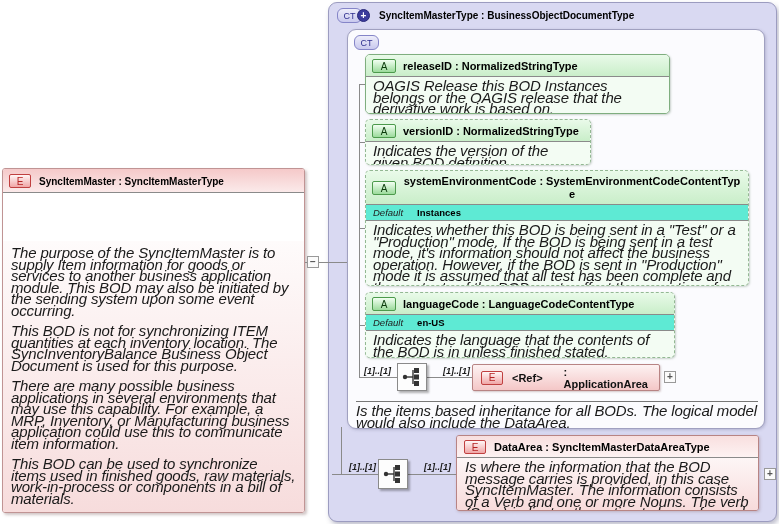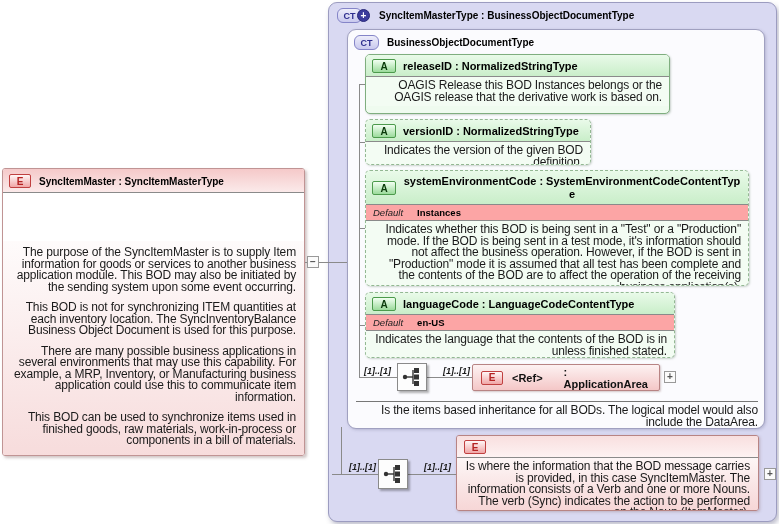--- a/index.html
+++ b/index.html
@@ -6,39 +6,39 @@
   .stage{position:relative;width:779px;height:524px;background:#ffffff;overflow:hidden;
          font-family:"Liberation Sans","DejaVu Sans",sans-serif;color:#111;}
   .stage *{box-sizing:border-box;}
 
   
   .hline{position:absolute;height:1px;background:#8a8a8a;}
   .vline{position:absolute;width:1px;background:#8a8a8a;}
 
   
   .badge{display:inline-flex;align-items:center;justify-content:center;
-         font-weight:bold;flex:0 0 auto;text-align:right;}
+         font-weight:normal;flex:0 0 auto;text-align:right;}
   .badge-e{width:22px;height:14px;border:1px solid #c04040;border-radius:2px;
            background:linear-gradient(to bottom,#fff6f6,#f0a6a6);color:#b42222;font-size:10px;}
   .badge-a{width:24px;height:14px;border:1px solid #4c9a4c;border-radius:2px;
            background:linear-gradient(to bottom,#f2fff2,#9bdb9b);color:#0a3a0a;font-size:10px;}
   .badge-ct{width:25px;height:15px;border:1px solid #8585c8;border-radius:6px;
             background:linear-gradient(to bottom,#ededfa,#c9c9ee);color:#2e2e8e;font-size:9px;}
   .badge-ctplus{position:relative;display:inline-flex;align-items:center;flex:0 0 auto;}
   .plus-circle{display:inline-flex;align-items:center;justify-content:center;
                width:13px;height:13px;margin-left:-5px;border-radius:50%;
                background:#3c3c9c;border:1px solid #2a2a7a;color:#fff;
                font-size:10px;font-weight:bold;line-height:1;}
   .pm-box{position:absolute;width:12px;height:12px;border:1px solid #999;background:#fbfbfb;
           color:#555;font-size:10px;line-height:10px;text-align:center;font-weight:bold;}
 
   
   .box-title{font-size:10px;font-weight:bold;color:#000;white-space:nowrap;}
   .attr-title{font-size:11px;font-weight:bold;color:#000;text-align:right;}
-  .doc{font-size:12px;line-height:11.5px;letter-spacing:-0.15px;color:#1a1a1a;text-align:right;}
+  .doc{font-style:italic;font-size:15px;line-height:11.5px;letter-spacing:-0.15px;color:#1a1a1a;}
   .mult{position:absolute;font-size:9px;font-style:italic;font-weight:bold;color:#1a1a1a;white-space:nowrap;}
 
   
   .elem-box{position:absolute;border:1px solid #c09494;border-radius:3px;
             box-shadow:2px 2px 3px rgba(120,90,90,.35);overflow:hidden;}
   .elem-header{display:flex;align-items:center;gap:8px;padding:5px 8px 4px 6px;
                background:linear-gradient(to bottom,#f5c9c9,#fbeaea);
                border-bottom:1px solid #8a8a8a;}
   .left-elem .elem-body{padding:6px 8px 8px 8px;background:linear-gradient(to bottom,#fefbfb,#f7dcdc);margin-top:48px;}
   .left-elem .elem-body p{margin:0 0 9px 0;}
@@ -55,21 +55,21 @@
   
   .attr-box{position:absolute;border-radius:5px;overflow:hidden;background:#effbef;
             box-shadow:1px 1px 2px rgba(60,90,60,.25);}
   .attr-box.solid{border:1px solid #7fae7f;}
   .attr-box.dashed{border:1px dashed #93b893;}
   .attr-header{display:flex;align-items:center;gap:7px;padding:4px 7px 3px 6px;
                background:linear-gradient(to bottom,#e9fae9,#c9eec9);
                border-bottom:1px solid #8a8a8a;}
   .attr-header .wrap-center{flex:1;text-align:center;word-break:break-all;white-space:normal;line-height:13px;}
   .default-row{display:flex;align-items:flex-start;gap:14px;padding:2px 7px;
-               font-size:9.5px;border-bottom:1px solid #8a8a8a;background:#fca5a5;}
+               font-size:9.5px;border-bottom:1px solid #8a8a8a;background:#5eead4;}
   .default-label{font-style:italic;color:#222;}
   .default-value{font-weight:bold;color:#000;}
   .attr-doc{padding:3px 7px;background:#f3fcf3;}
 
   
   .ref-box{position:absolute;display:flex;align-items:center;gap:9px;padding:0 8px;
            border:1px solid #b88484;border-radius:2px;
            background:linear-gradient(to bottom,#fdf2f2,#f4c7c7);
            box-shadow:1px 1px 2px rgba(120,80,80,.3);}
   .ref-name{font-size:11px;font-weight:bold;}
@@ -110,21 +110,20 @@
         <span class="badge badge-ct">CT</span>
         <span class="plus-circle">+</span>
       </span>
       <span class="box-title">SyncItemMasterType : BusinessObjectDocumentType</span>
     </div>
 
     <div class="inner" style="left:18px;top:26px;width:418px;height:400px;">
 
       <div class="inner-header">
         <span class="badge badge-ct">CT</span>
-        <span class="box-title">BusinessObjectDocumentType</span>
       </div>
 
       <div class="vline" style="left:11px;top:54px;height:293px;"></div>
       <div class="hline" style="left:11px;top:54px;width:7px;"></div>
       <div class="hline" style="left:11px;top:112px;width:7px;"></div>
       <div class="hline" style="left:11px;top:198px;width:7px;"></div>
       <div class="hline" style="left:11px;top:295px;width:7px;"></div>
       <div class="hline" style="left:11px;top:347px;width:38px;"></div>
       <div class="hline" style="left:79px;top:347px;width:45px;"></div>
 
@@ -204,20 +203,21 @@
         <rect x="14" y="3" width="5" height="5" fill="#333"></rect>
         <rect x="14" y="9.5" width="5" height="5" fill="#333"></rect>
         <rect x="14" y="16" width="5" height="5" fill="#333"></rect>
       </svg>
     </div>
     <span class="mult" style="left:95px;top:459px;">[1]..[1]</span>
 
     <div class="pink-doc-box" style="left:127px;top:432px;width:303px;height:76px;">
       <div class="elem-header2">
         <span class="badge badge-e">E</span>
+        <span class="attr-title">DataArea : SyncItemMasterDataAreaType</span>
       </div>
       <div class="elem-doc doc">Is where the information that the BOD message carries is provided, in this case SyncItemMaster. The information consists of a Verb and one or more Nouns. The verb (Sync) indicates the action to be performed on the Noun (ItemMaster).</div>
     </div>
     <div class="pm-box" style="left:435px;top:465px;">+</div>
   </div>
 
   <div class="hline" style="left:305px;top:262px;width:42px;"></div>
   <div class="pm-box" style="left:307px;top:256px;">−</div>
 
 </div>

